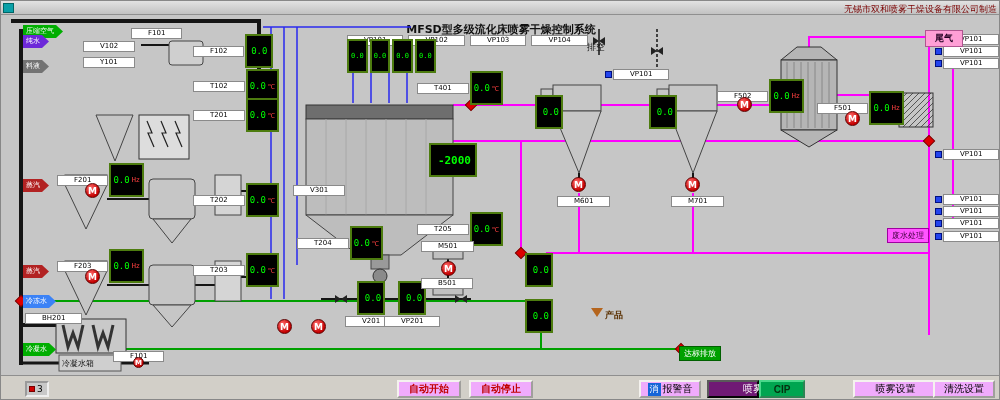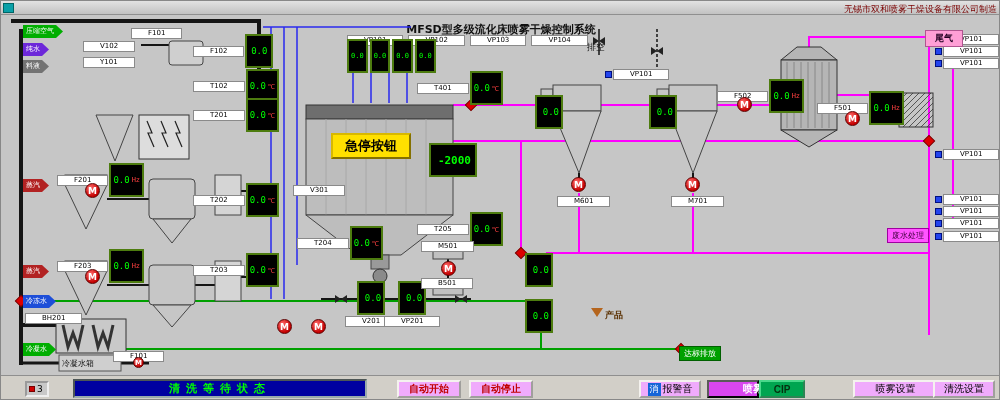--- a/index.html
+++ b/index.html
@@ -65,21 +65,21 @@
     padding:2px 12px; z-index:9; cursor:pointer; }
   .tag-cond { left:61px; top:343px; font-size:8px; color:#111; }
 
   
   .bottombar { position:absolute; left:0; top:374px; width:1000px; height:26px;
     background:#d2cfc8; border-top:1px solid #8f8f8f; }
   .btn { position:absolute; top:4px; height:18px; background:#f0abfc; border:2px outset #f4f2ee;
     font-size:10px; color:#000; display:flex; align-items:center; justify-content:center;
     padding:0 4px; cursor:pointer; white-space:nowrap; }
   .btn.red-text { color:#c00000; font-weight:bold; }
-  .btn-spray { background:#d946ef; color:#fff; border:2px outset #5a5a5a; font-weight:bold;padding-left:44px; }
+  .btn-spray { background:#701a75; color:#fff; border:2px outset #5a5a5a; font-weight:normal;padding-left:44px; }
   .btn-cip { background:#00a550; color:#04300f; font-weight:bold; border:2px outset #4ad88a; }
   .mute-tile { display:inline-block; width:13px; height:13px; background:#1565d8; color:#fff;
     font-size:9px; line-height:13px; text-align:center; margin-right:2px; }
   .counter { position:absolute; left:24px; top:5px; width:24px; height:16px; background:#c8c8c8;
     border:2px inset #eee; display:flex; align-items:center; gap:2px; padding:0 2px; font-size:9px; }
   .counter .dot { width:6px; height:6px; background:#d00000; border:1px solid #700; }
   .statusbar { position:absolute; left:72px; top:3px; width:294px; height:19px; background:#0000a0;
     border:2px inset #9aa; display:flex; align-items:center; justify-content:center; }
   .statusbar span { color:#00ff00; font-size:11px; font-weight:bold; letter-spacing:6px; }
 </style>
@@ -228,25 +228,25 @@
         <rect x="-4" y="-4" width="8" height="8" transform="translate(470,90) rotate(45)"></rect>
         <rect x="-4" y="-4" width="8" height="8" transform="translate(520,238) rotate(45)"></rect>
         <rect x="-4" y="-4" width="8" height="8" transform="translate(680,334) rotate(45)"></rect>
         <rect x="-4" y="-4" width="8" height="8" transform="translate(928,126) rotate(45)"></rect>
         <rect x="-4" y="-4" width="8" height="8" transform="translate(20,286) rotate(45)"></rect>
       </g>
     </svg>
 
 
     <div class="src" style="top:10px;background:#00ae00">压缩空气</div>
-    <div class="src" style="top:28px;background:#6d28d9">纯水</div>
+    <div class="src" style="top:20px;background:#6d28d9">纯水</div>
     <div class="src" style="top:45px;background:#737373">料液</div>
     <div class="src" style="top:164px;background:#b22222">蒸汽</div>
     <div class="src" style="top:250px;background:#b22222">蒸汽</div>
-    <div class="src" style="top:280px;background:#1d4ed8">冷冻水</div>
+    <div class="src" style="top:280px;background:#3b82f6">冷冻水</div>
     <div class="src" style="top:328px;background:#00ae00">冷凝水</div>
 
     <div class="pair" style="left:192px;top:19px">
       <span class="lbl">F102</span>
       <span class="disp">
           <span>0.0</span>
           <span class="unit"></span>
         </span>
     </div>
     <div class="pair" style="left:192px;top:54px">
@@ -451,31 +451,27 @@
     <div class="m sm" style="left:132px;top:342px"></div>
 
     <div class="tag tag-tailgas">尾气</div>
     <div class="tag tag-vent">排空</div>
     <div class="tag tag-product">
       <span class="arrow-down"></span>
       <span>产品</span>
     </div>
     <div class="tag tag-discharge">达标排放</div>
     <div class="tag tag-waste">废水处理</div>
-    <button class="estop">急停按钮</button>
     <div class="tag tag-cond">冷凝水箱</div>
   </div>
 
   <div class="bottombar">
     <div class="counter">
       <span class="dot"></span>
       <span>3</span>
-    </div>
-    <div class="statusbar">
-      <span>清洗等待状态</span>
     </div>
     <button class="btn red-text" style="left:396px;width:64px">自动开始</button>
     <button class="btn red-text" style="left:468px;width:64px">自动停止</button>
     <button class="btn" style="left:638px;width:62px">
       <span class="mute-tile">消</span>
       <span>报警音</span>
     </button>
     <button class="btn btn-spray" style="left:706px;width:40px">喷雾</button>
     <button class="btn btn-cip" style="left:758px;width:46px">CIP</button>
     <button class="btn" style="left:852px;width:85px">喷雾设置</button>

